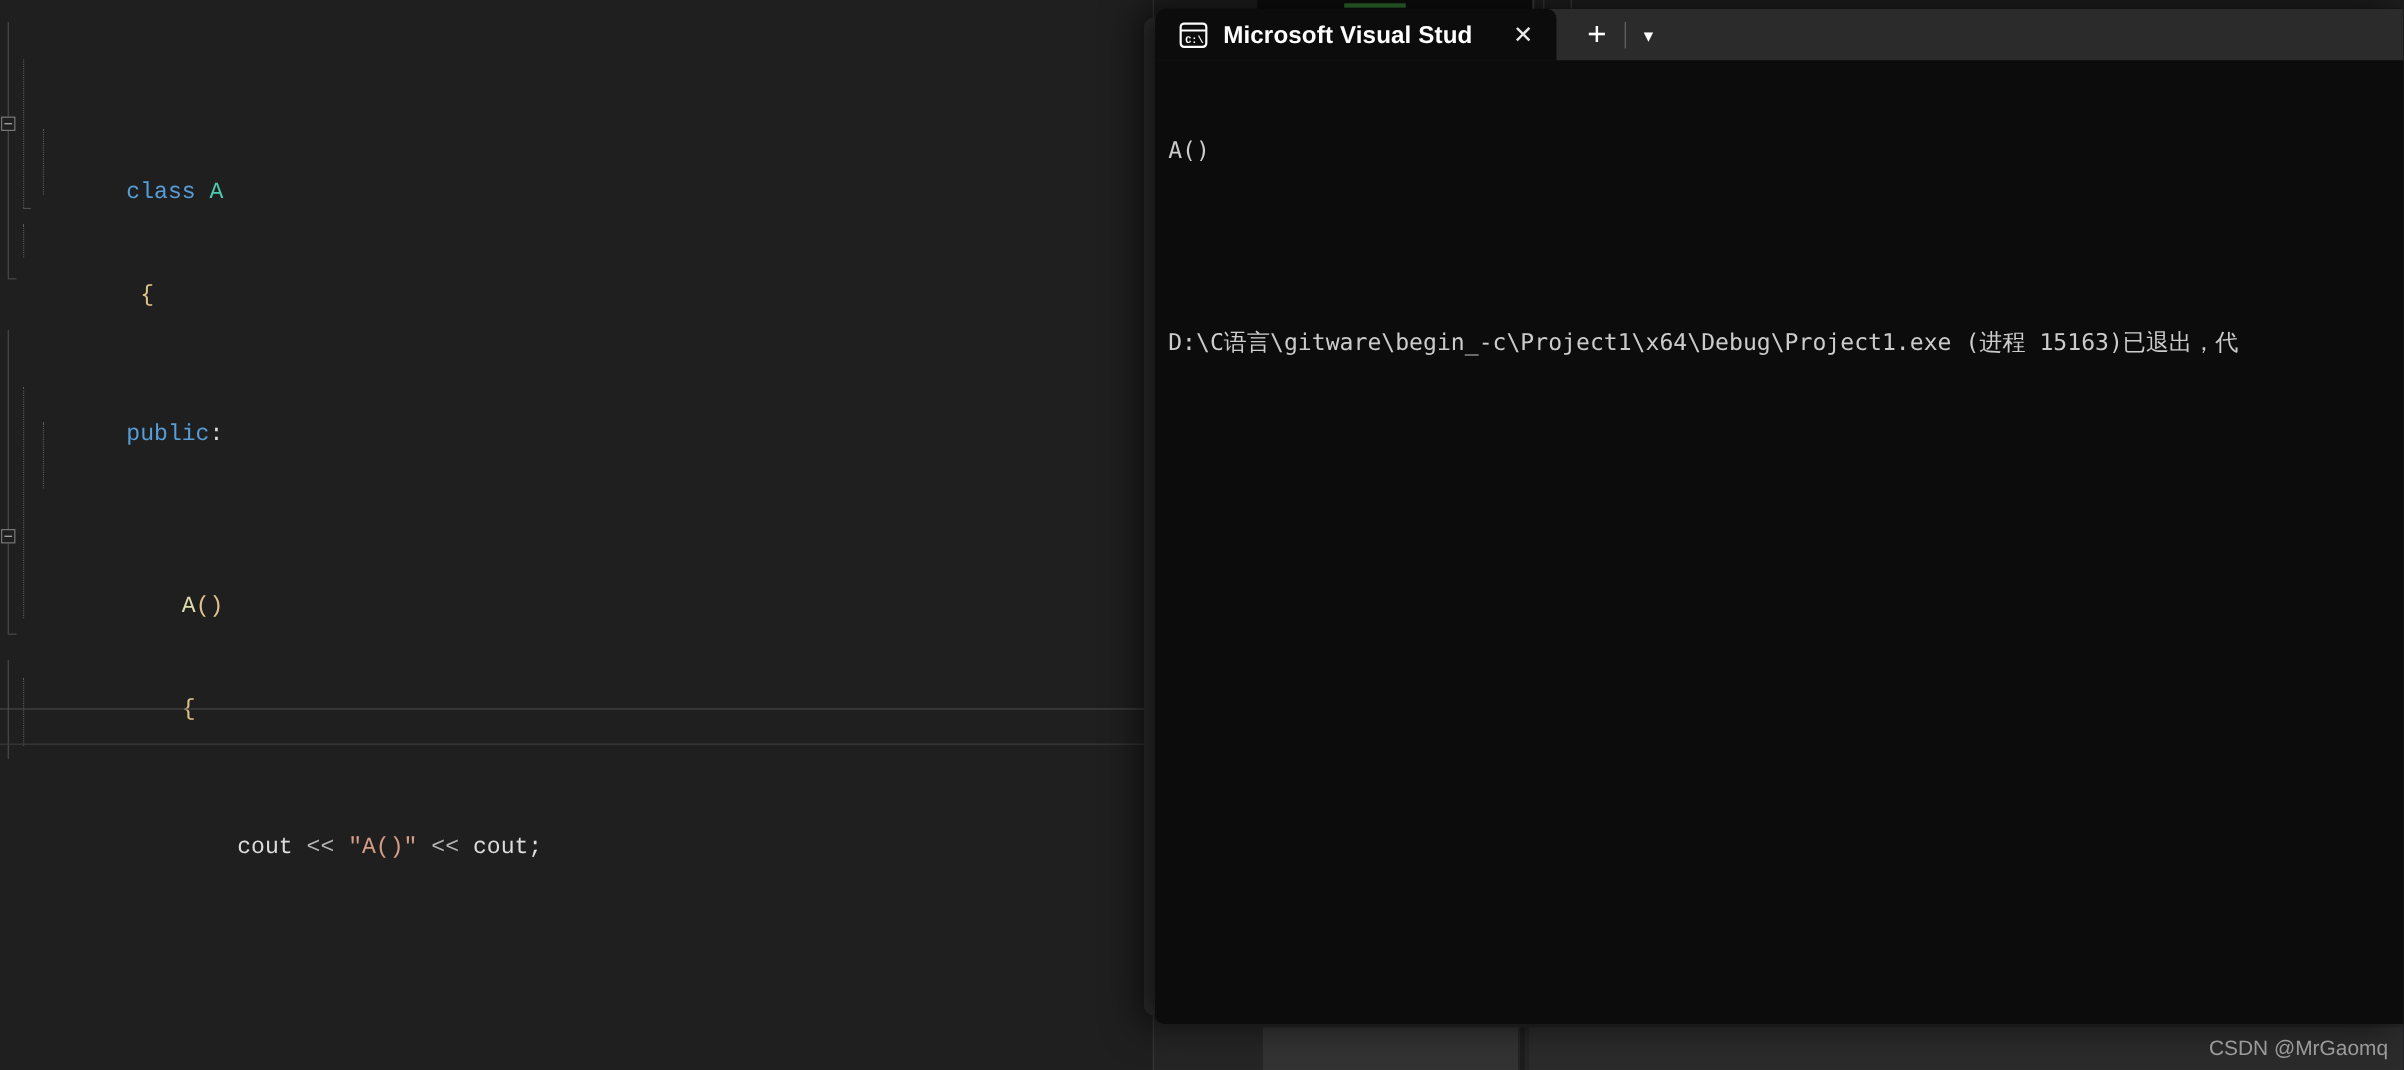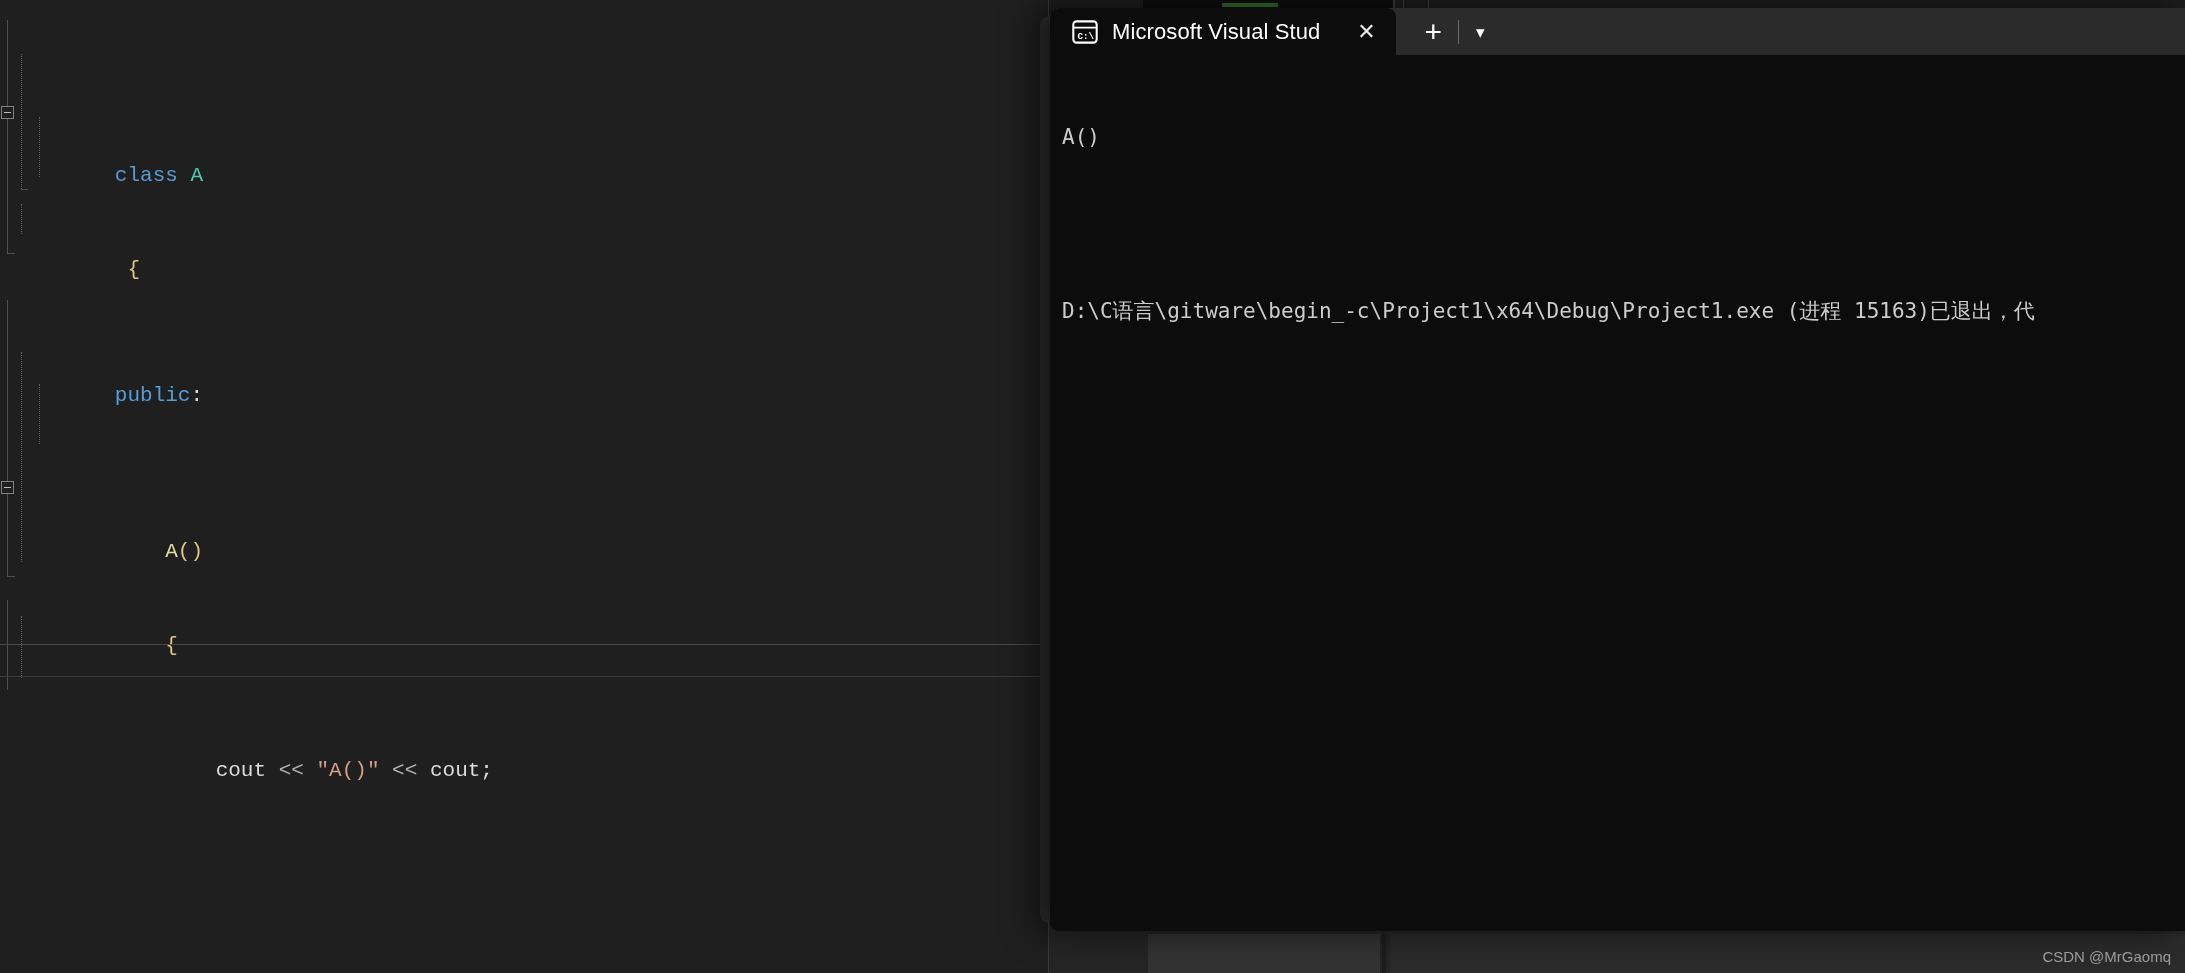--- a/index.html
+++ b/index.html
@@ -254,21 +254,21 @@
     gap: 14px;
   }
   #tab-icon {
     width: 26px;
     height: 24px;
     flex: 0 0 auto;
     display: block;
   }
   #tab-title {
     font-size: 22px;
-    font-weight: normal;
+    font-weight: bold;
     color: #ffffff;
     letter-spacing: 0.1px;
     white-space: nowrap;
   }
   #tab-close {
     margin-left: 18px;
     margin-right: 16px;
     width: 28px;
     height: 28px;
     display: flex;
@@ -327,21 +327,21 @@
     overflow: hidden;
   }
   .console-line { height: 29px; }
   .console-line.blank { height: 29px; }
 
   
   #watermark {
     position: absolute;
     right: 14px;
     bottom: 8px;
-    font-size: 15px;
+    font-size: 19px;
     color: #9b9b9b;
     font-family: "Liberation Sans", sans-serif;
     z-index: 40;
   }
 </style>
 </head>
 <body>
 
 <div id="vs-root">
 

